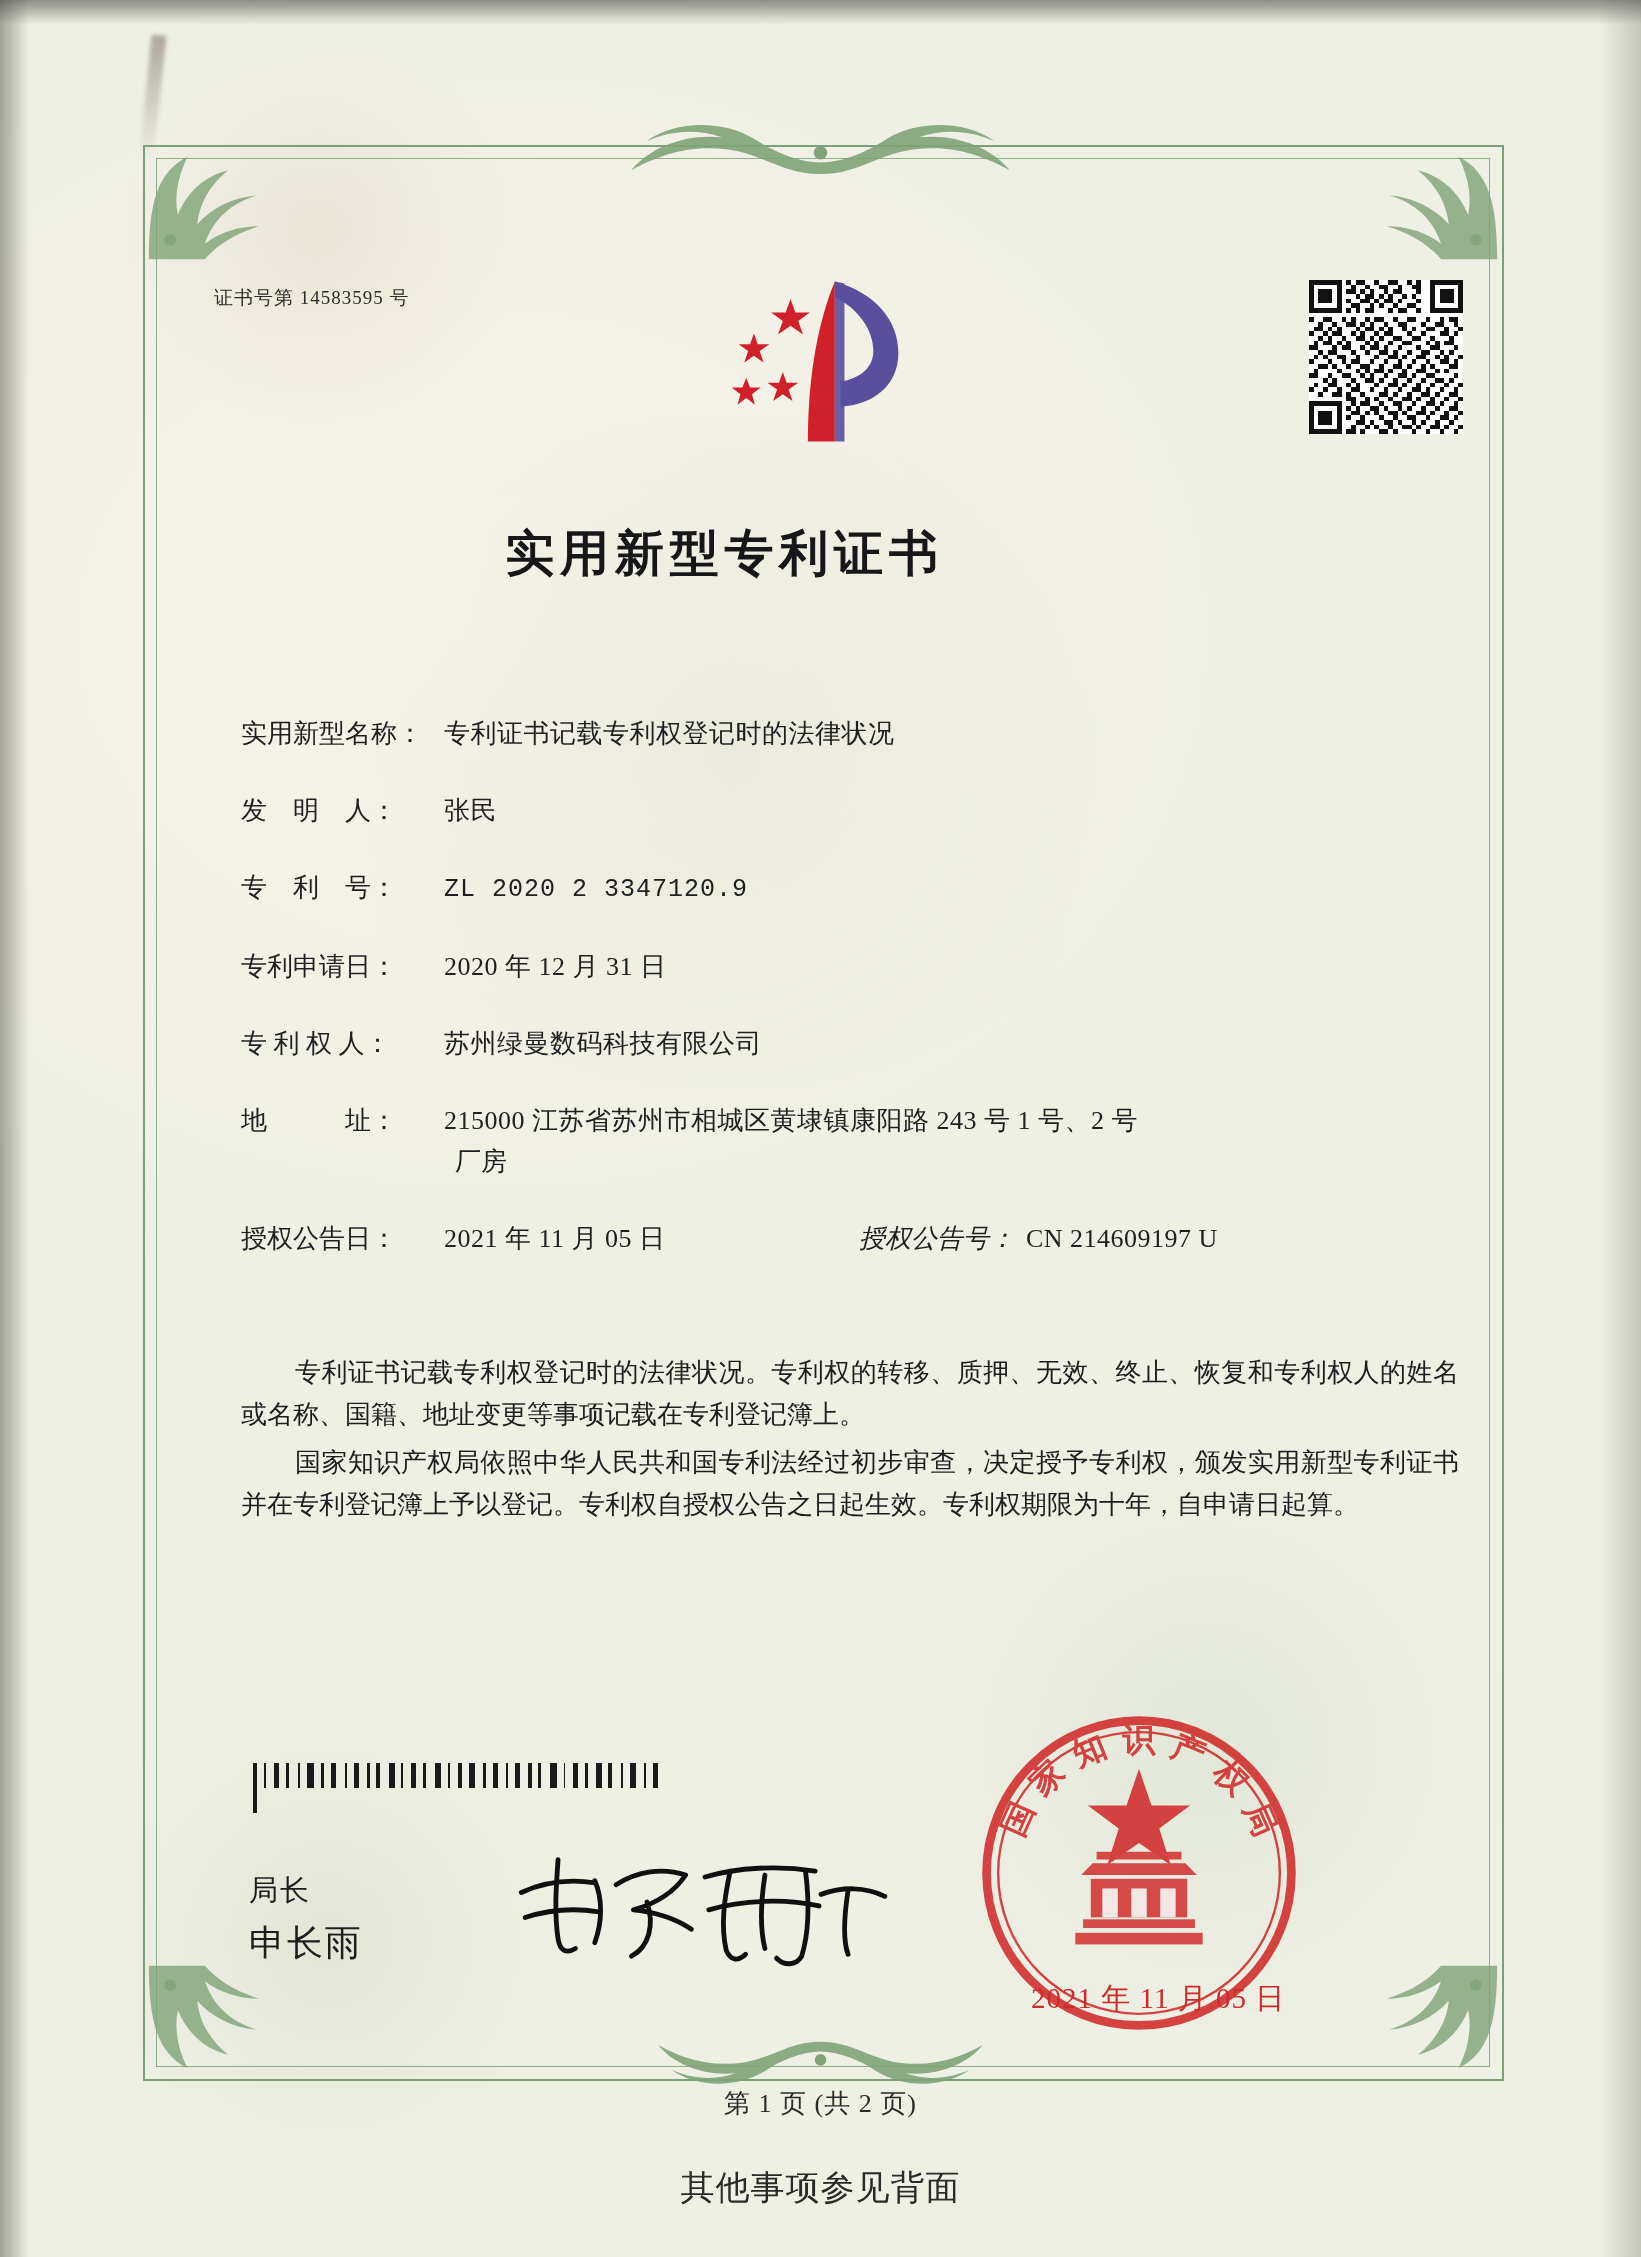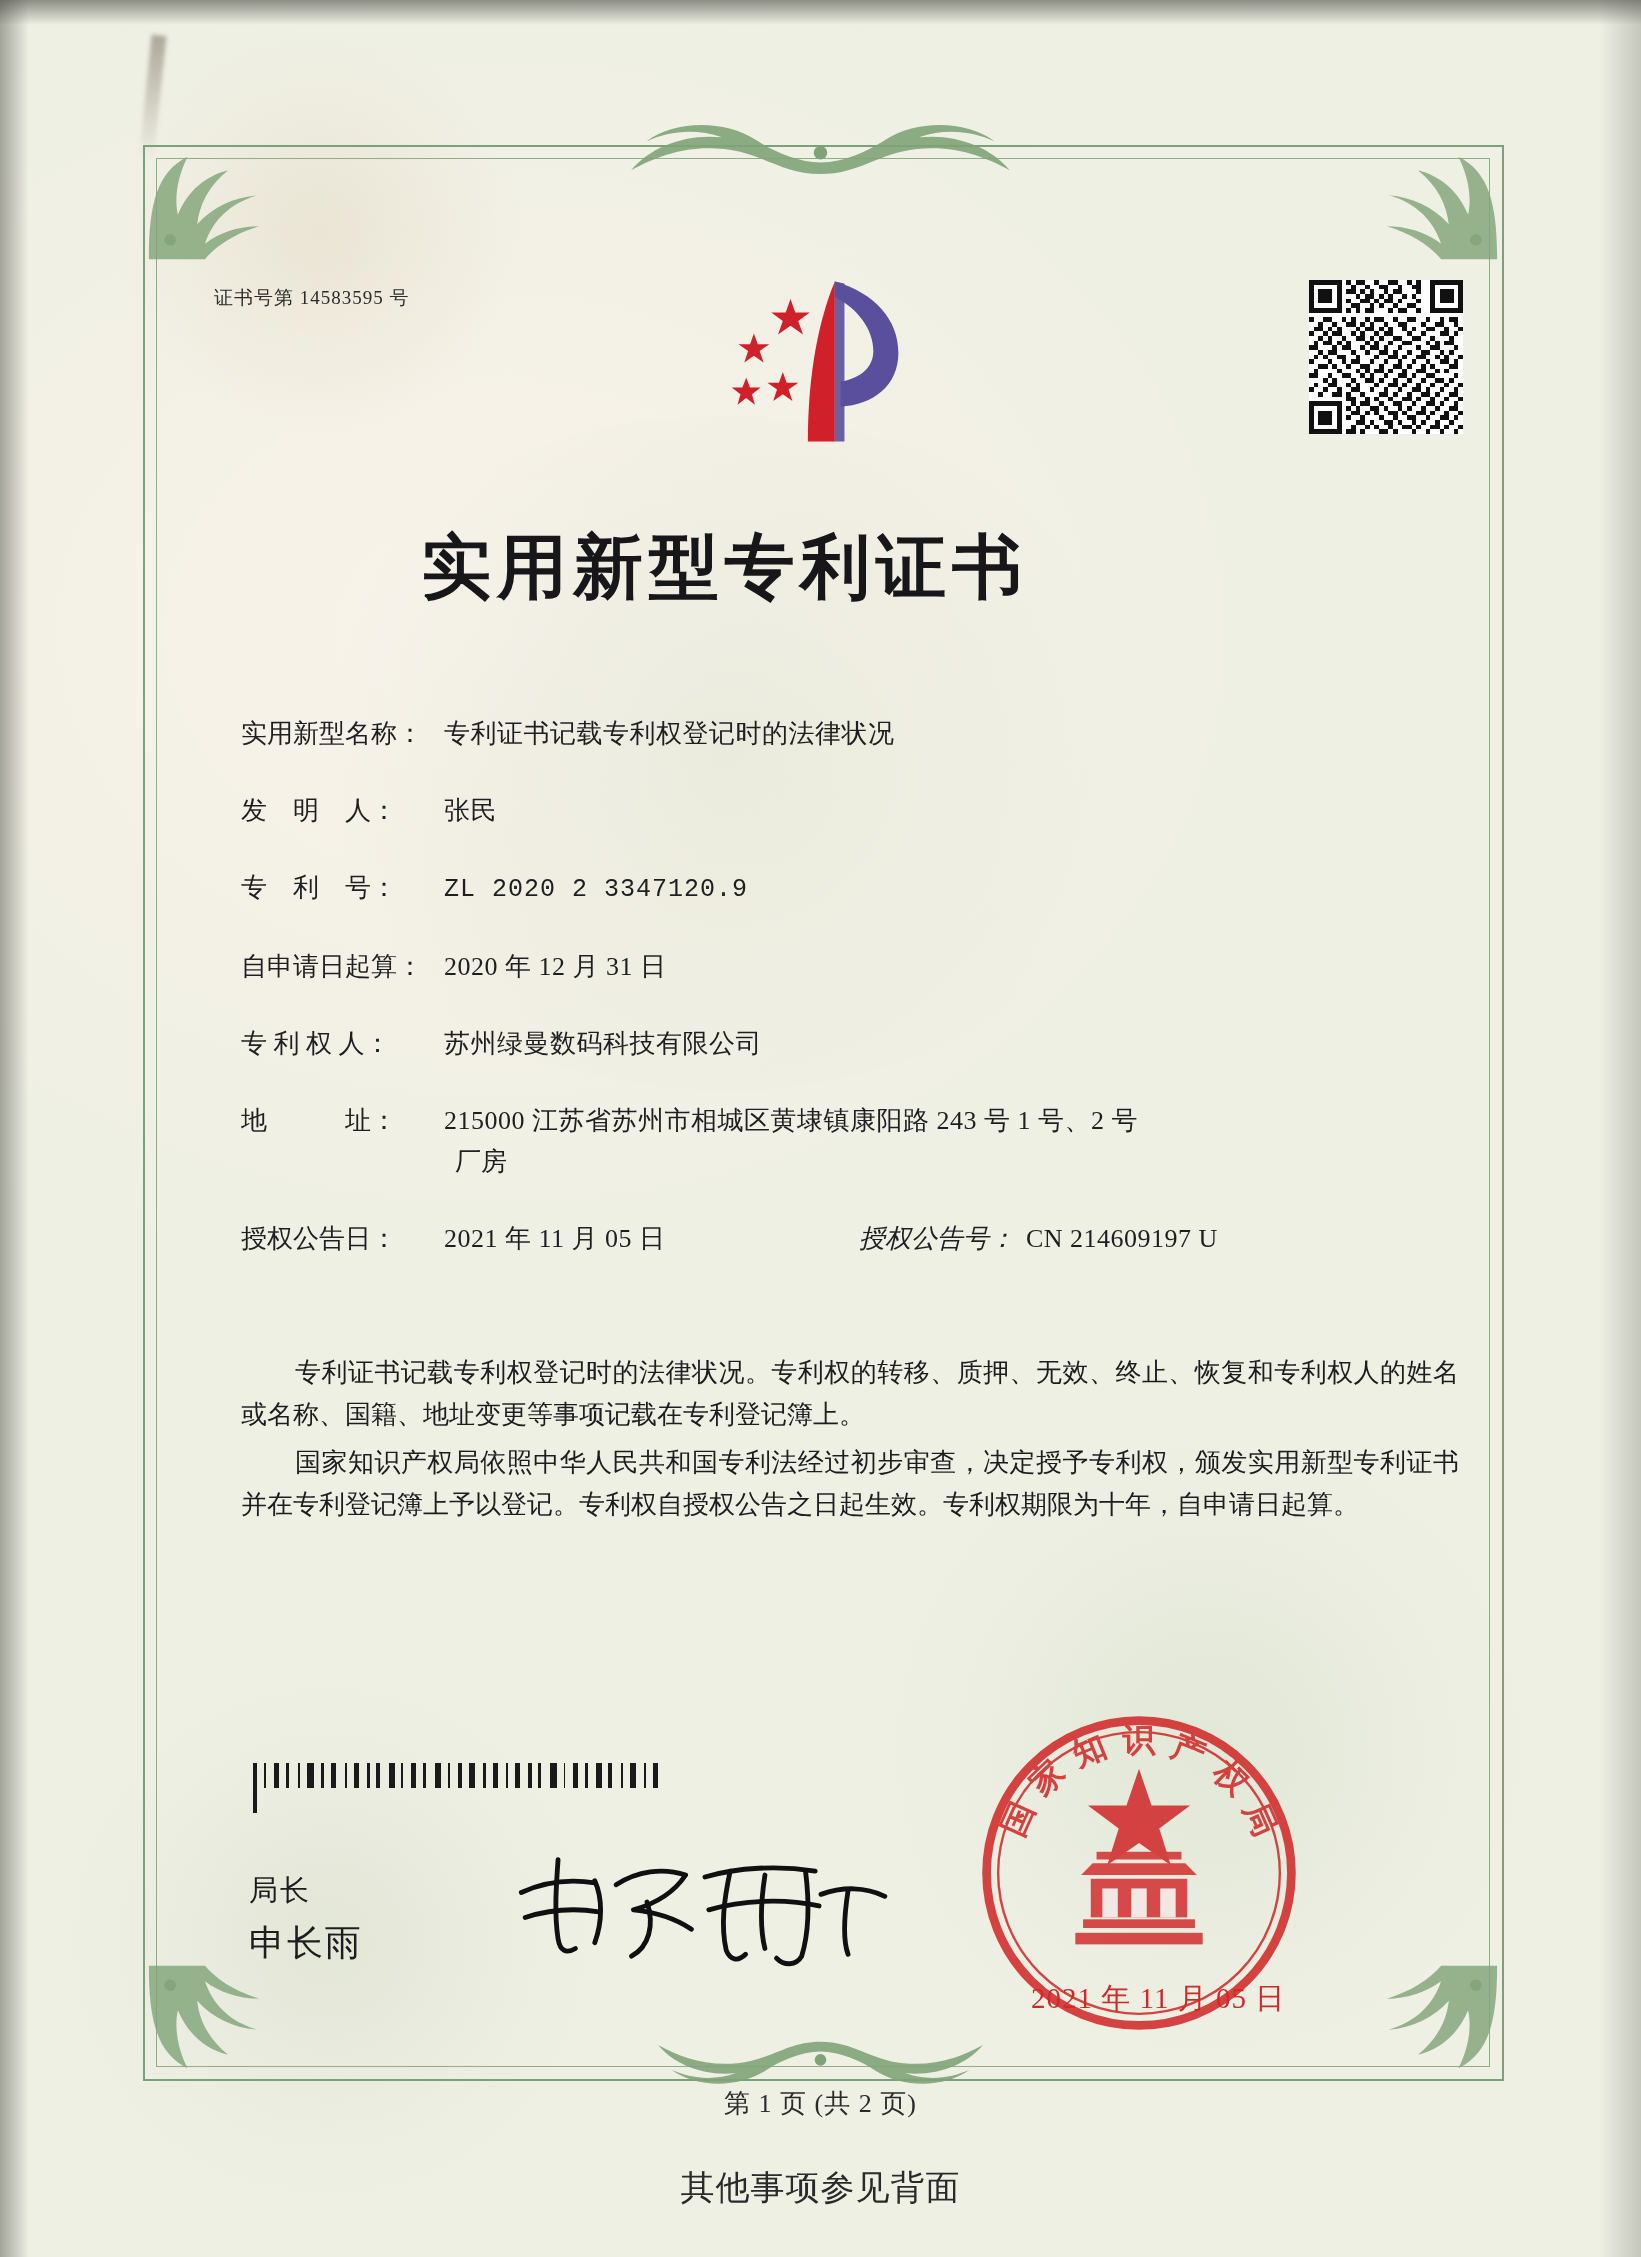--- a/index.html
+++ b/index.html
@@ -124,21 +124,21 @@
     position: absolute;
     left: 1309px; top: 280px;
     width: 154px; height: 154px;
   }
 
   .main-title {
     position: absolute;
     left: 0; top: 521px;
     width: 1449px;
     text-align: center;
-    font-size: 70px;
+    font-size: 49px;
     font-weight: bold;
     letter-spacing: 5.8px;
     color: #17171a;
     font-family: "Liberation Serif", "DejaVu Serif", serif;
   }
 
   
   .fields {
     position: absolute;
     left: 241px; top: 716px;
@@ -643,21 +643,21 @@
 
     <div class="frow">
       <span class="flabel">发　明　人：</span><span class="fvalue">张民</span>
     </div>
 
     <div class="frow">
       <span class="flabel">专　利　号：</span><span class="fvalue mono">ZL 2020 2 3347120.9</span>
     </div>
 
     <div class="frow">
-      <span class="flabel">自申请日起算：</span><span class="fvalue">2020 年 12 月 31 日</span>
+      <span class="flabel">专利申请日：</span><span class="fvalue">2020 年 12 月 31 日</span>
     </div>
 
     <div class="frow">
       <span class="flabel">专 利 权 人：</span><span class="fvalue">苏州绿曼数码科技有限公司</span>
     </div>
 
     <div class="frow">
       <span class="flabel">地　　　址：</span><span class="fvalue">215000 江苏省苏州市相城区黄埭镇康阳路 243 号 1 号、2 号</span>
       <span class="addr-second">厂房</span>
     </div>

